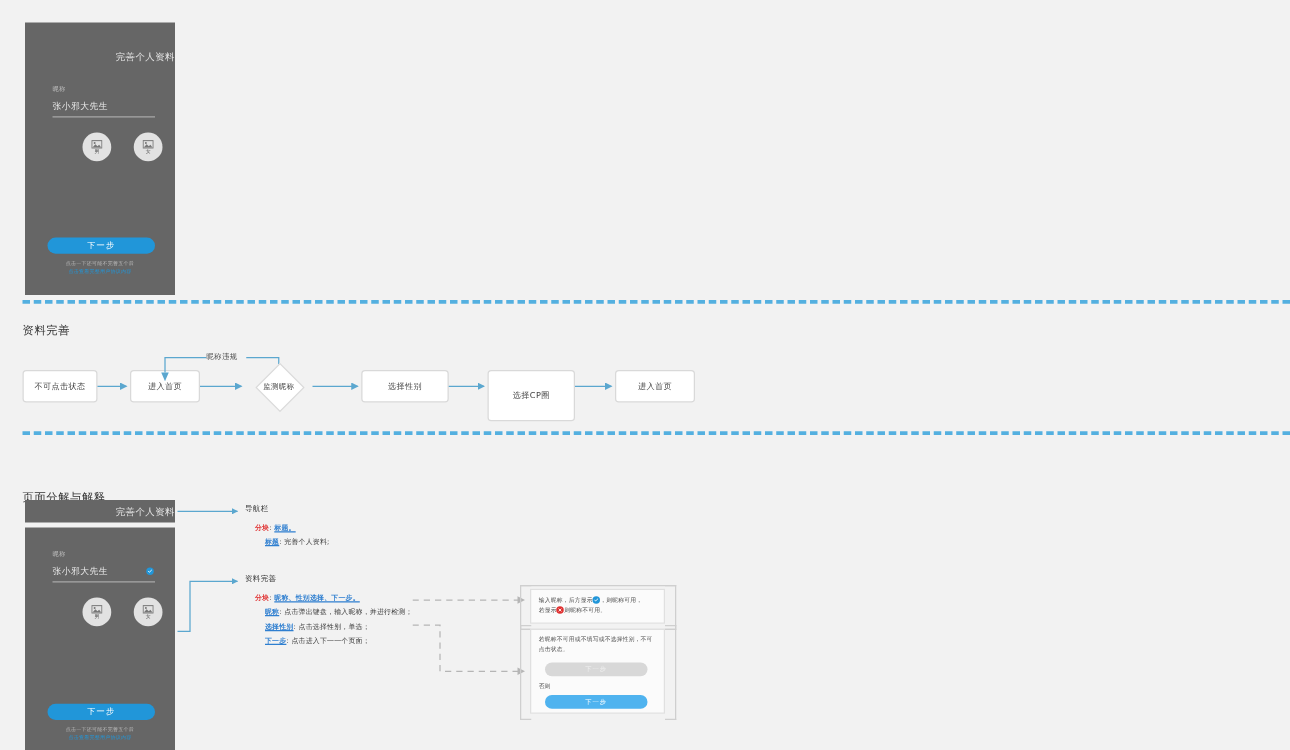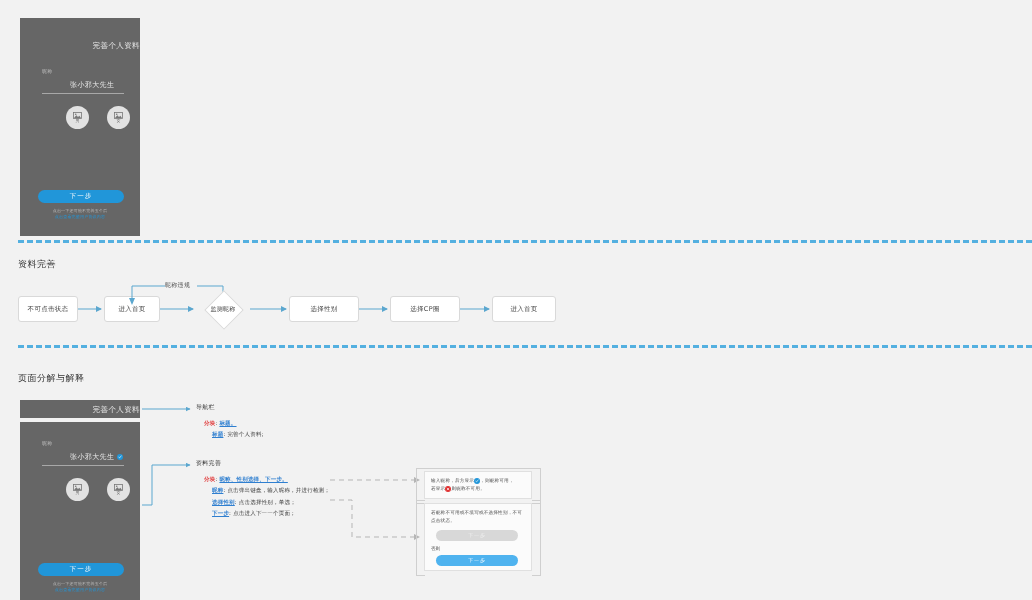--- a/index.html
+++ b/index.html
@@ -16,21 +16,21 @@
   .phone{
     background:#666666;
     position:absolute;
     box-sizing:border-box;
   }
   .phone-title{
     color:#e8e8e8;font-size:7.5px;text-align:right;
     letter-spacing:.4px;
   }
   .field-label{color:#bdbdbd;font-size:5px;letter-spacing:.3px;}
-  .field-value{color:#ebebeb;font-size:7px;letter-spacing:.4px;margin-left:28px;}
+  .field-value{color:#ebebeb;font-size:7px;letter-spacing:.4px;}
   .field-underline{height:1px;background:#a8a8a8;}
   .gender-circle{
     width:23px;height:23px;border-radius:50%;
     background:#e2e2e2;
     display:flex;flex-direction:column;
     align-items:center;justify-content:center;
   }
   .gc-icon{width:9px;height:7px;position:relative;}
   .gc-icon svg{display:block;}
   .gc-label{font-size:4px;color:#555;margin-top:.5px;line-height:1;}
@@ -165,21 +165,21 @@
 
 <div class="abs flow-box" style="left:104px;top:296px;width:56px;height:26px;">进入首页</div>
 
 <div class="abs flow-diamond" style="left:196px;top:291px;">
   <span class="dm"></span>
   <span>监测昵称</span>
 </div>
 
 <div class="abs flow-box" style="left:289px;top:296px;width:70px;height:26px;">选择性别</div>
 
-<div class="abs flow-box" style="left:390px;top:296px;width:70px;height:26px;">选择CP圈</div>
+<div class="abs flow-box" style="left:390px;top:296px;width:70px;height:41px;">选择CP圈</div>
 
 <div class="abs flow-box" style="left:492px;top:296px;width:64px;height:26px;">进入首页</div>
 
 <svg class="abs" style="left:0;top:270px;width:1032px;height:60px;" viewBox="0 0 1032 60">
   <defs>
     <marker id="ar" markerWidth="6" markerHeight="6" refX="5" refY="3" orient="auto">
       <path d="M0,0 L6,3 L0,6 Z" fill="#5ba7cf"></path>
     </marker>
   </defs>
   <g stroke="#5ba7cf" stroke-width="1" fill="none" marker-end="url(#ar)">
@@ -194,21 +194,21 @@
     <path d="M223,25 L223,16 L197,16"></path>
     <path d="M165,16 L132,16 L132,28"></path>
   </g>
   <path d="M132,35 L129,28 L135,28 Z" fill="#5ba7cf"></path>
 </svg>
 
 <div class="abs flow-label" style="left:165px;top:281px;">昵称违规</div>
 
 <div class="abs divider" style="left:18px;top:345px;width:1014px;"></div>
 
-<div class="abs sec-title" style="left:18px;top:372px;">页面分解与解释</div>
+<div class="abs sec-title" style="left:18px;top:392px;">页面分解与解释</div>
 
 <div class="phone" style="left:20px;top:400px;width:120px;height:18px;">
   <div class="abs phone-title" style="left:0;top:5px;width:120px;">完善个人资料</div>
 </div>
 
 <div class="phone" style="left:20px;top:422px;width:120px;height:178px;">
 
   <div class="abs field-label" style="left:22px;top:18px;">昵称</div>
 
   <div class="abs field-value" style="left:22px;top:30px;">张小邪大先生</div>

